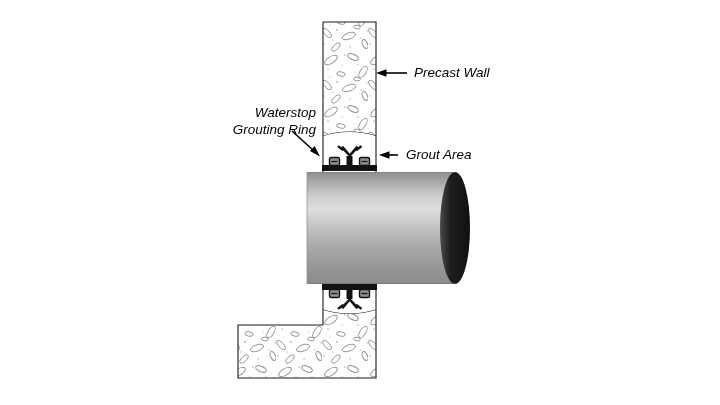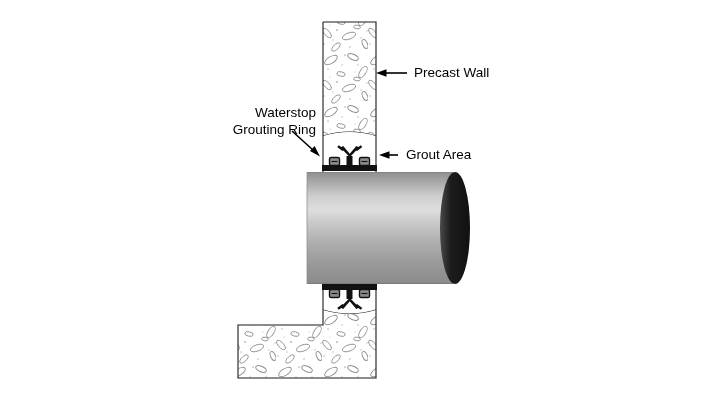--- a/index.html
+++ b/index.html
@@ -11,20 +11,21 @@
     width: 720px;
     height: 405px;
     overflow: hidden;
     font-family: "Liberation Sans", sans-serif;
   }
   #diagram-root {
     position: relative;
     width: 720px;
     height: 405px;
     background: #ffffff;
+    font-style: italic;
   }
   #diagram-svg {
     position: absolute;
     left: 0;
     top: 0;
     display: block;
   }
   .label-text {
     font-family: "Liberation Sans", sans-serif;
     font-size: 13.5px;

